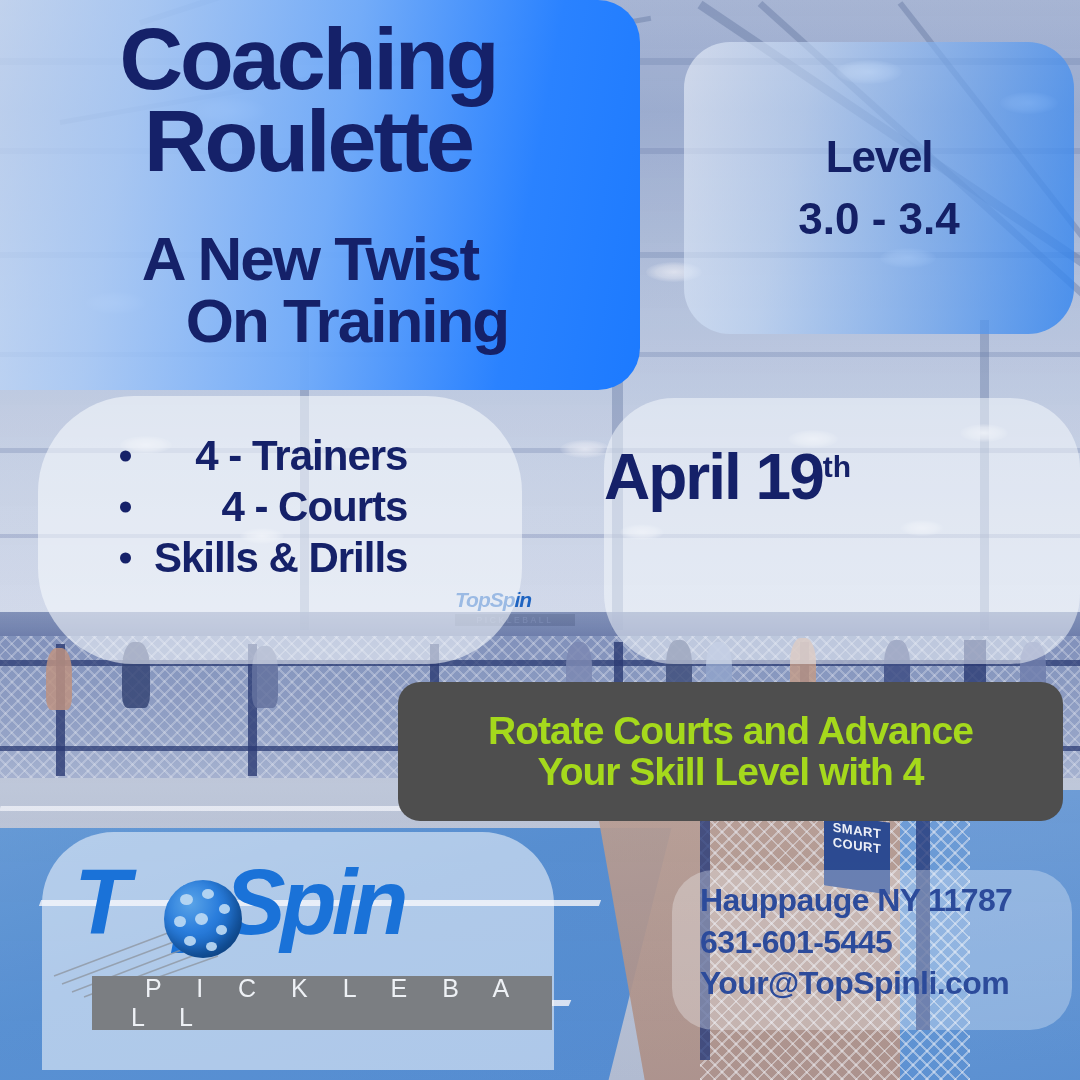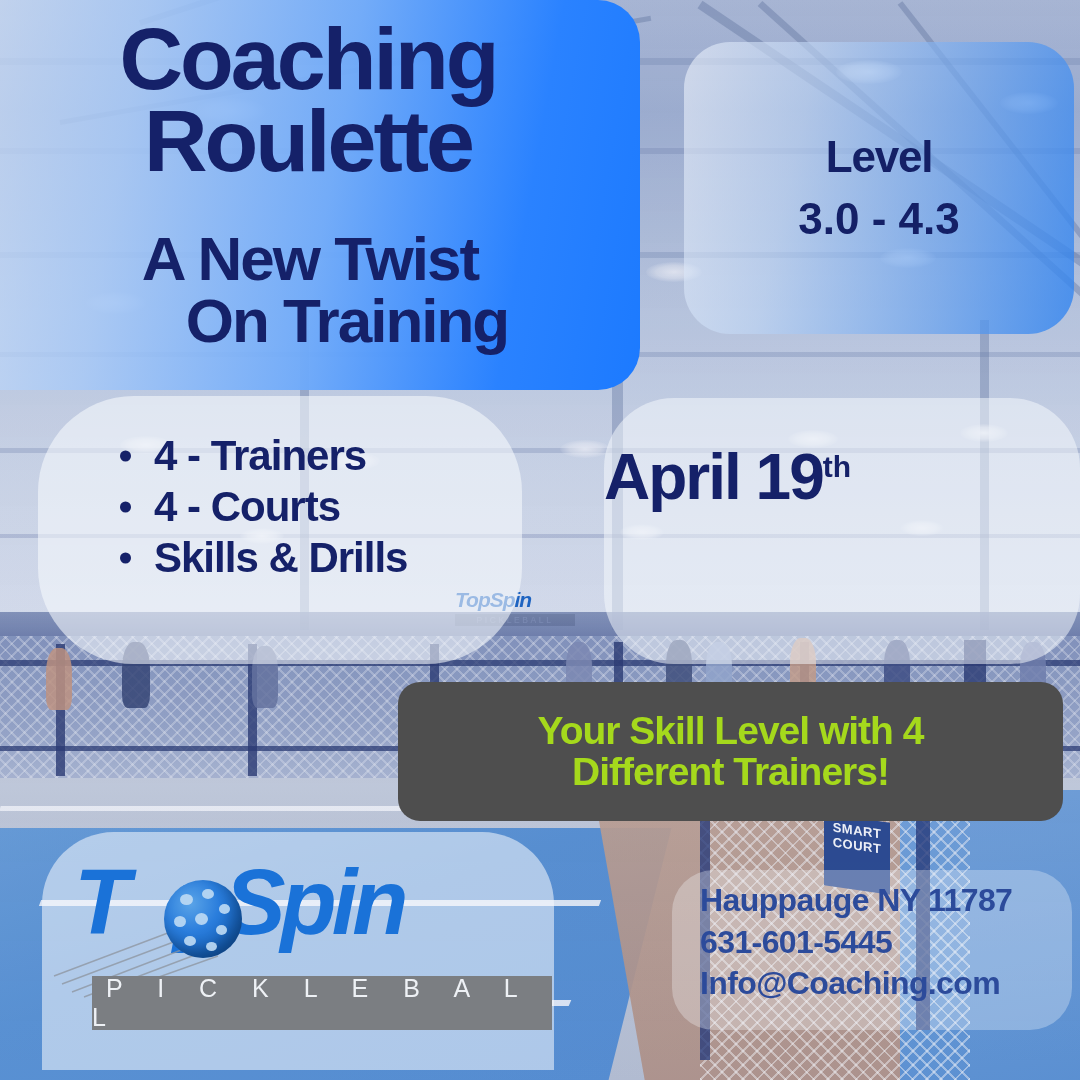--- a/index.html
+++ b/index.html
@@ -148,20 +148,21 @@
   
   .bullets-panel {
     position:absolute; left:38px; top:396px; width:484px; height:268px;
     border-radius:96px 96px 96px 96px;
     background:rgba(246,249,253,.58);
   }
   .bullets {
     position:absolute; left:76px; top:34px; list-style:none;
     color:#152169; font-weight:bold; font-size:42px; line-height:1.22;
     letter-spacing:-1px;
+    text-align:right;
   }
   .bullets li { position:relative; padding-left:40px; white-space:nowrap; }
   .bullets li::before {
     content:""; position:absolute; left:6px; top:50%;
     width:11px; height:11px; border-radius:50%;
     background:#152169; transform:translateY(-50%);
   }
 
   
   .date-panel {
@@ -217,20 +218,21 @@
     position:absolute; border-radius:50%;
     background:#bcd9f3; opacity:.92;
   }
   .spin-lines { position:absolute; left:-8px; top:52px; width:190px; height:96px; }
   .logo-bar {
     position:absolute; left:36px; top:126px; width:460px; height:54px;
     background:#7b7e82;
     color:#eef1f5; font-size:25px; letter-spacing:14px;
     display:flex; align-items:center; justify-content:center;
     text-indent:14px;
+    padding-left:39px;
   }
 
   
   .contact-panel {
     position:absolute; left:672px; top:870px; width:400px; height:160px;
     border-radius:42px; background:rgba(250,251,254,.30);
   }
   .contact {
     position:absolute; left:700px; top:880px;
     color:#2c4b9b; font-weight:bold; font-size:32px; line-height:1.30;
@@ -325,41 +327,41 @@
       <div>Roulette</div>
     </div>
     <div class="title-sub">
       <span class="l1">A New Twist</span>
       <span class="l2">On Training</span>
     </div>
   </div>
 
   <div class="level-panel">
     <div class="lv2">Level</div>
-    <div class="lv3">3.0 - 4.3</div>
+    <div class="lv3">3.0 - 3.4</div>
   </div>
 
   <div class="bullets-panel">
     <ul class="bullets">
       <li>4 - Trainers</li>
       <li>4 - Courts</li>
       <li>Skills &amp; Drills</li>
     </ul>
   </div>
 
   <div class="date-panel">
     <div class="date-line1">
       <span>April 19</span><sup>th</sup>
     </div>
   </div>
 
   <div class="callout">
     <div class="callout-text">
+      <div>Rotate Courts and Advance</div>
       <div>Your Skill Level with 4</div>
-      <div>Different Trainers!</div>
     </div>
   </div>
 
   <div class="logo-panel">
     <div class="logo-wrap">
       <div class="logo-top">
         <div class="logo-word"><span>T</span><span class="gap">o</span><span>pSpin</span></div>
         <svg class="spin-lines" viewBox="0 0 190 96">
           <g stroke="#8d949e" stroke-width="1.4" fill="none" opacity="0.75">
             <line x1="186" y1="6" x2="6" y2="74"></line>
@@ -381,16 +383,16 @@
         </div>
       </div>
       <div class="logo-bar">P I C K L E B A L L</div>
     </div>
   </div>
 
   <div class="contact-panel"></div>
   <div class="contact">
     <div>Hauppauge NY 11787</div>
     <div>631-601-5445</div>
-    <div>Info@Coaching.com</div>
+    <div>Your@TopSpinli.com</div>
   </div>
 
 </div>
 
 </body></html>

